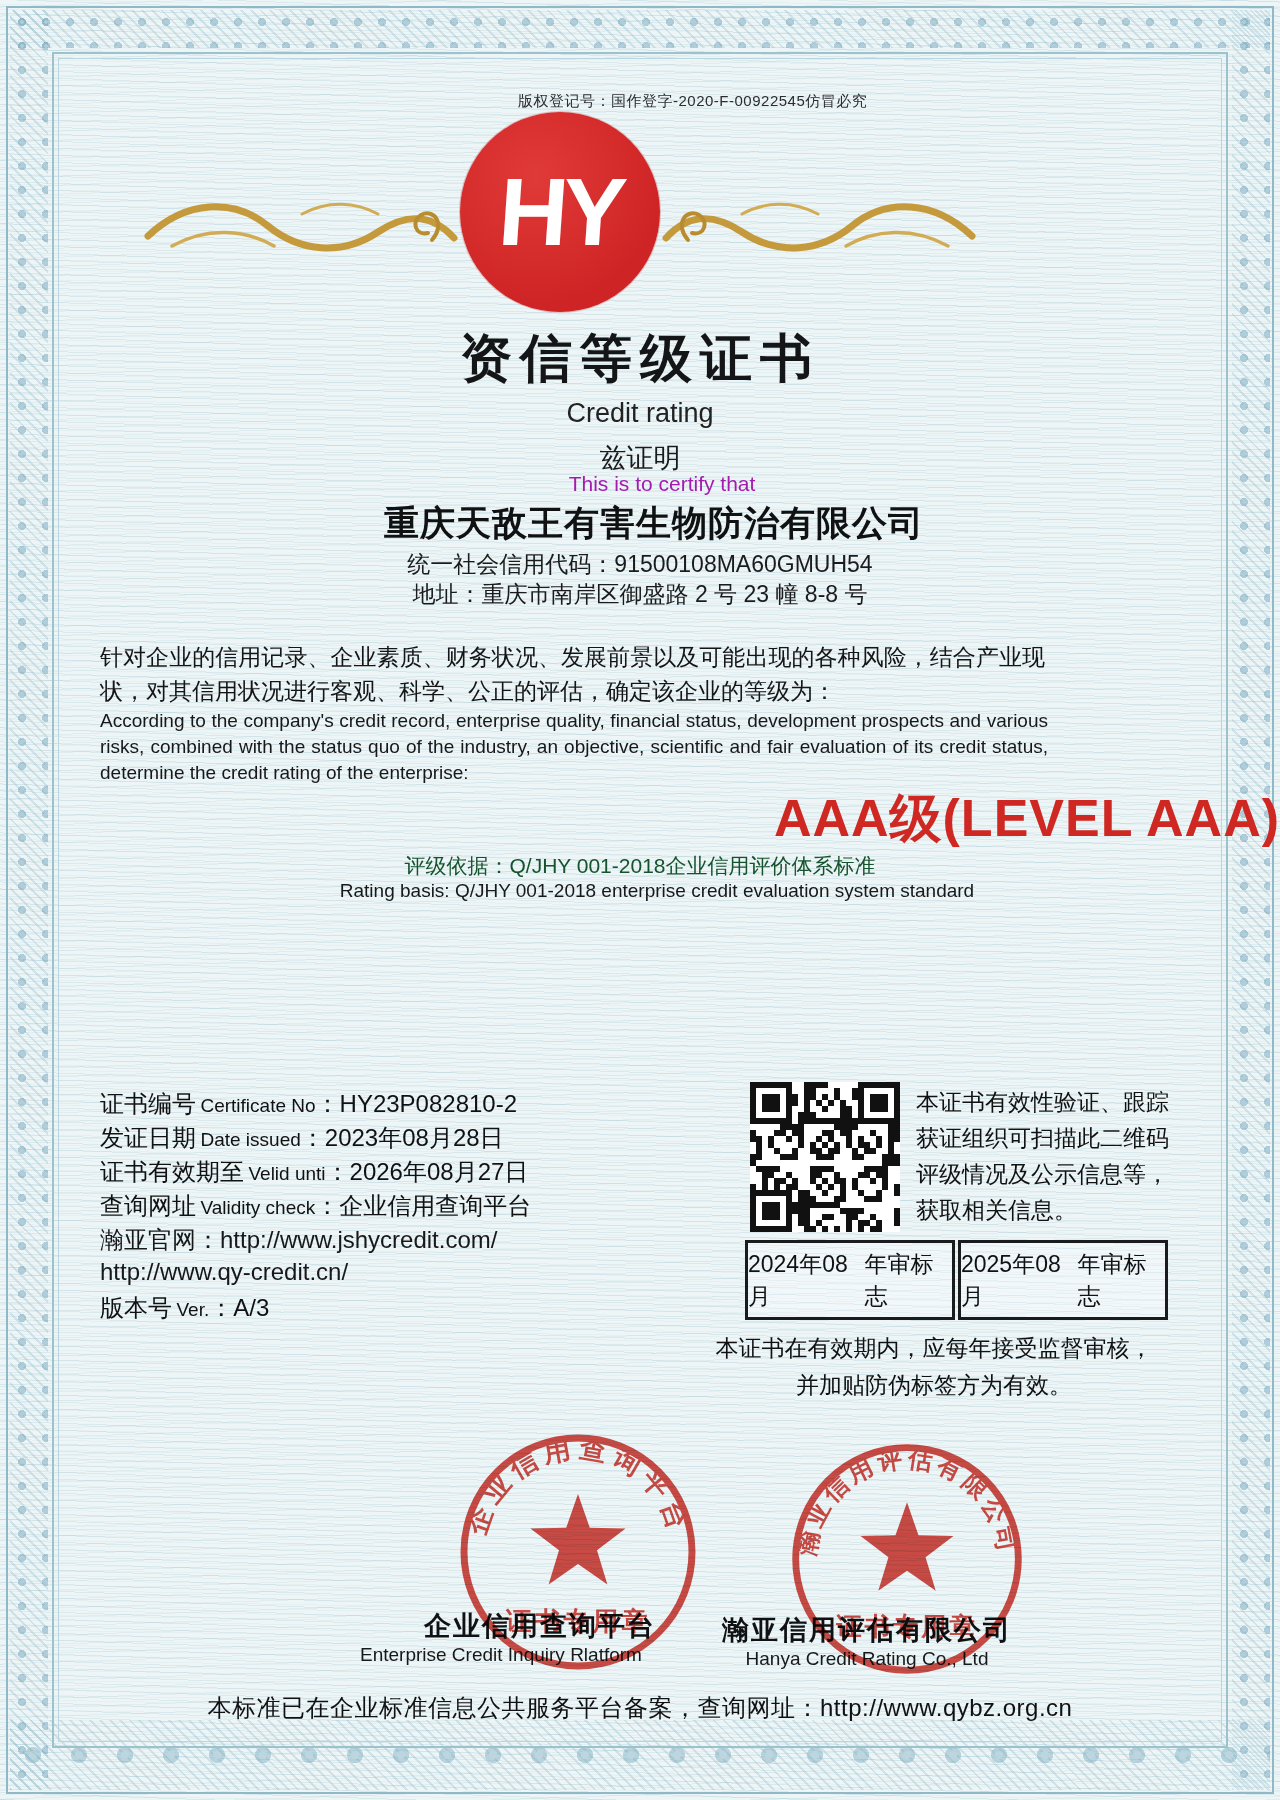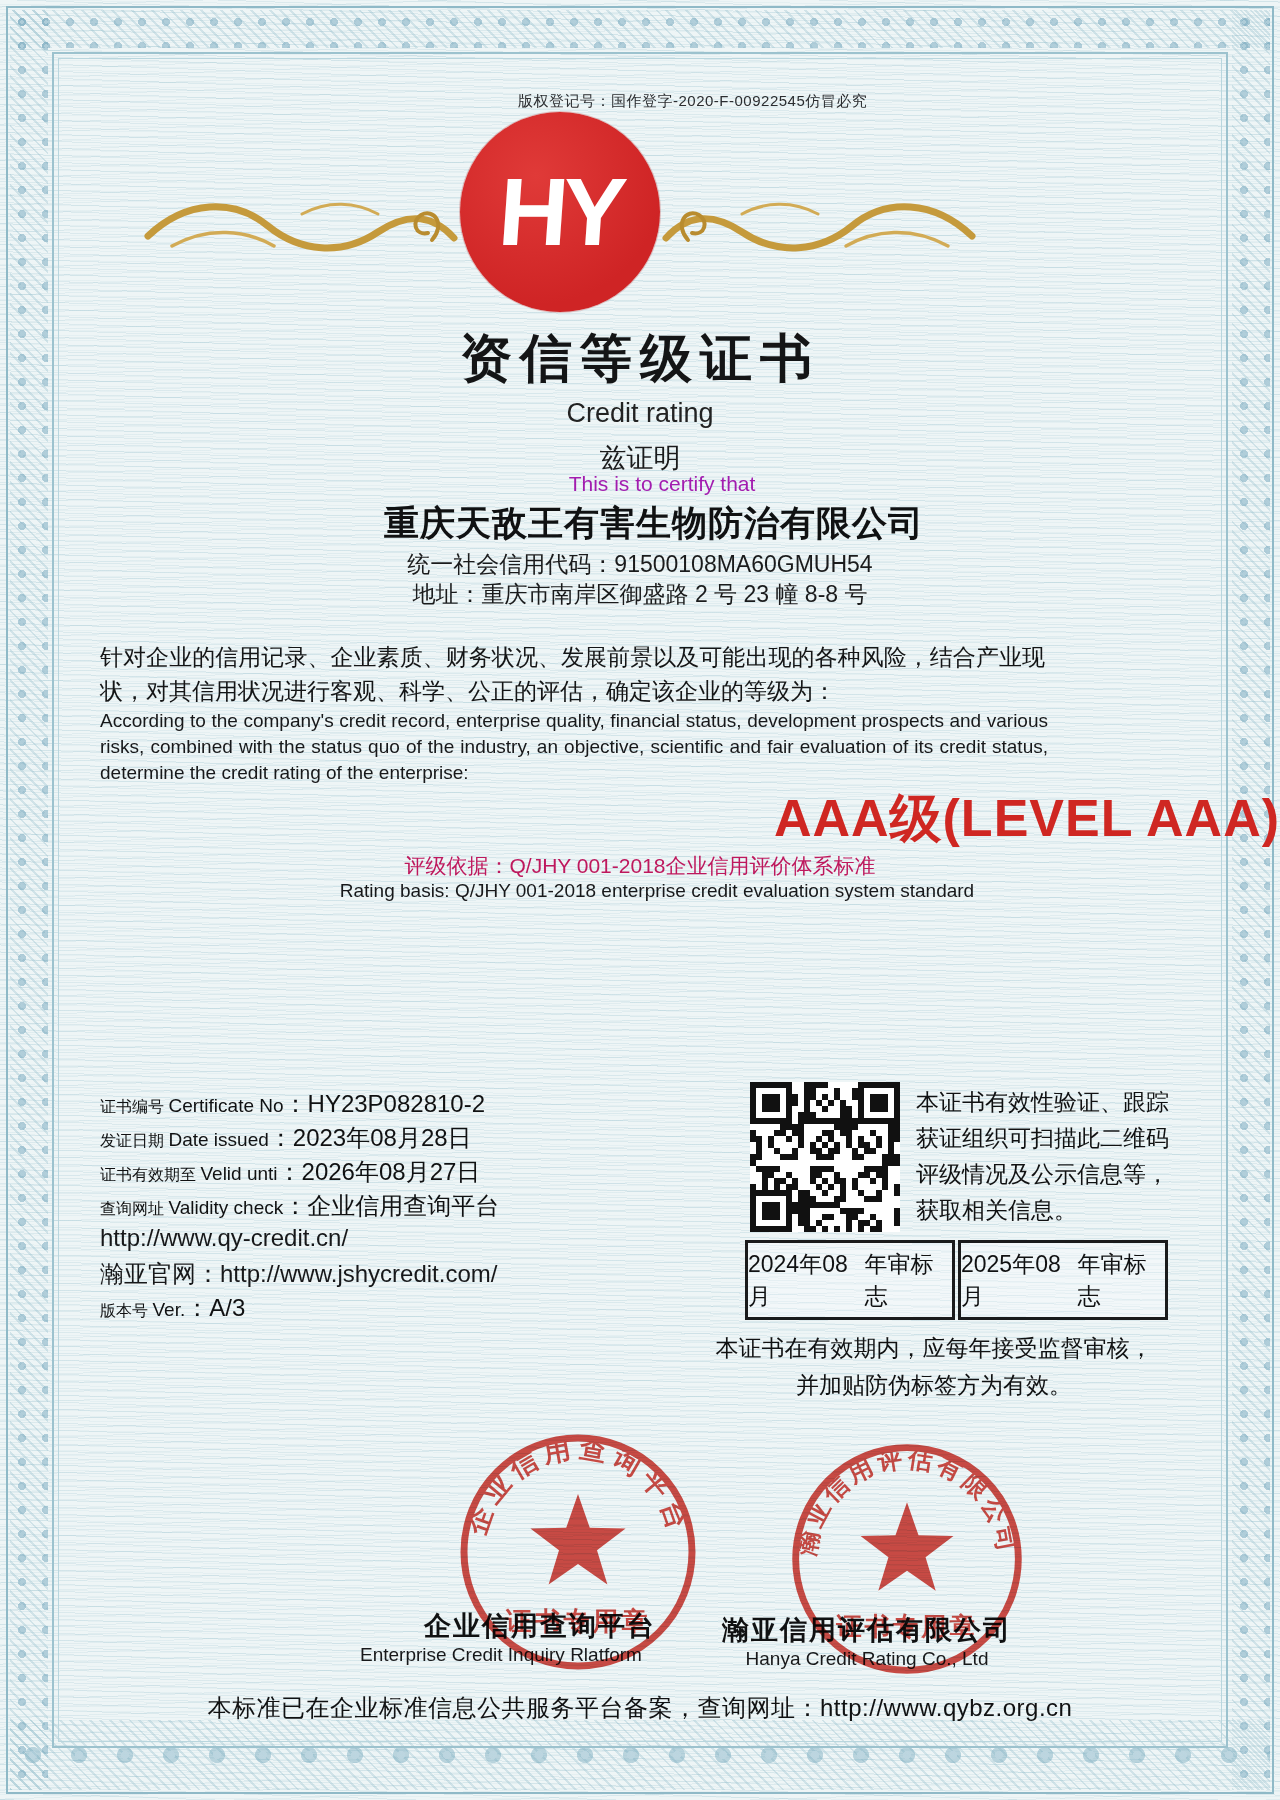--- a/index.html
+++ b/index.html
@@ -52,27 +52,27 @@
   .certify-zh{top:440px;font-size:27px;color:#1a1b1c;}
   .certify-en{top:472px;font-size:21px;color:#a21caf;padding-left:44px;}
   .company{top:500px;font-size:35px;font-weight:bold;letter-spacing:1px;color:#101112;padding-left:28px;}
   .credit-code{top:549px;font-size:23px;color:#1a1b1c;}
   .address{top:579px;font-size:23px;color:#1a1b1c;}
 
   
   .para-zh{top:640px;left:100px;width:945px;font-size:23px;line-height:34px;text-align:justify;color:#141516;}
   .para-en{top:708px;left:100px;width:948px;font-size:19px;line-height:26px;text-align:justify;color:#17181a;}
   .level{top:784px;font-size:52px;font-weight:bold;color:#cf2722;letter-spacing:1px;text-align:right;}
-  .basis-zh{top:852px;font-size:21px;color:#be185d;}
+  .basis-zh{top:852px;font-size:21px;color:#14532d;}
   .basis-en{top:880px;font-size:19px;color:#17181a;padding-left:34px;}
 
   
   .details{top:1088px;left:100px;width:560px;}
   .d-row{height:34px;white-space:nowrap;color:#101112;}
-  .d-zh{font-size:16px;}
+  .d-zh{font-size:24px;}
   .d-en{font-size:19px;}
   .d-colon,.d-val{font-size:24px;}
   .d-plain{font-size:24px;height:34px;}
 
   
   .qr{top:1082px;left:750px;width:150px;height:150px;background:#fff;padding:0;}
   .qr svg{display:block;}
   .qr-note{top:1084px;left:916px;width:300px;font-size:23px;line-height:36px;color:#101112;}
   .year-box{top:1240px;width:204px;height:74px;border:3px solid #1a1b1c;
     display:flex;align-items:center;justify-content:center;
@@ -149,22 +149,22 @@
     <span class="d-en">Date issued</span><span class="d-colon">：</span><span class="d-val">2023年08月28日</span>
   </div>
   <div class="d-row">
     <span class="d-zh">证书有效期至</span>
     <span class="d-en">Velid unti</span><span class="d-colon">：</span><span class="d-val">2026年08月27日</span>
   </div>
   <div class="d-row">
     <span class="d-zh">查询网址</span>
     <span class="d-en">Validity check</span><span class="d-colon">：</span><span class="d-val">企业信用查询平台</span>
   </div>
+  <div class="d-plain">瀚亚官网：http://www.jshycredit.com/</div>
   <div class="d-plain">http://www.qy-credit.cn/</div>
-  <div class="d-plain">瀚亚官网：http://www.jshycredit.com/</div>
   <div class="d-row">
     <span class="d-zh">版本号</span>
     <span class="d-en">Ver.</span><span class="d-colon">：</span><span class="d-val">A/3</span>
   </div>
 </div>
 
 <div class="abs qr">
     <svg width="150" height="150" viewBox="0 0 150 150">
       <rect width="150" height="150" fill="#fff"></rect>
       <rect x="0" y="0" width="6" height="6" fill="#111"></rect>

